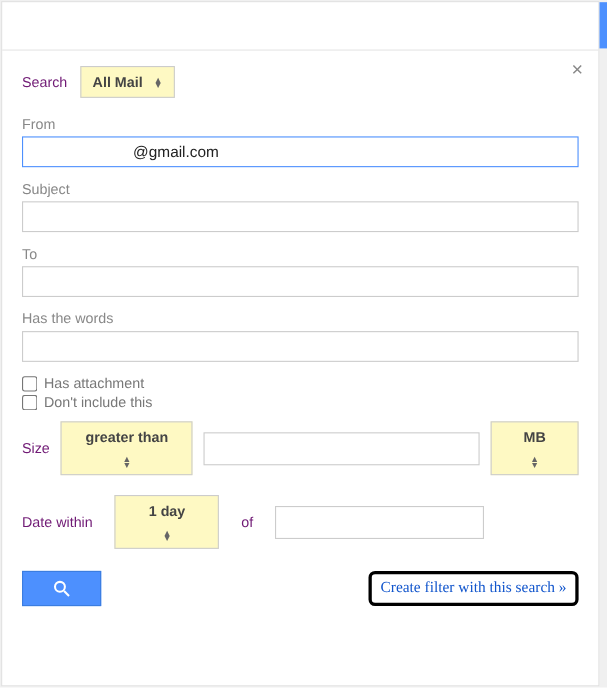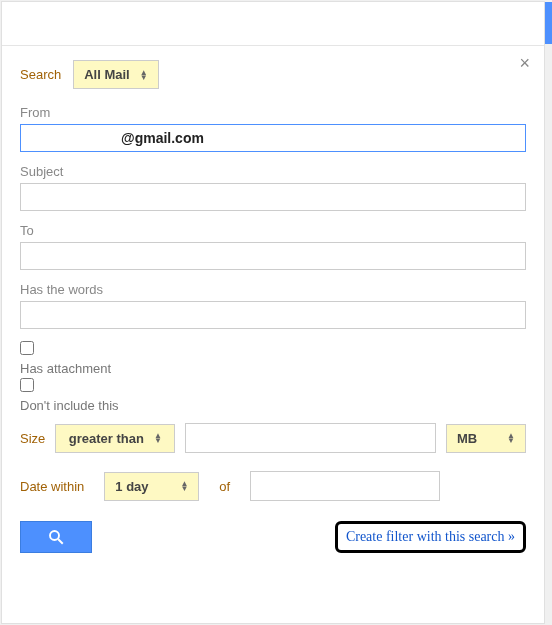--- a/index.html
+++ b/index.html
@@ -38,21 +38,21 @@
     cursor: pointer;
     line-height: 1;
   }
   .row { margin-bottom: 12px; }
   .search-row {
     display: flex;
     align-items: center;
     gap: 12px;
     margin-bottom: 16px;
   }
-  .label { color: #a16207; font-size: 13px; }
+  .label { color: #701a75; font-size: 13px; }
   .dropdown {
     display: inline-flex;
     align-items: center;
     justify-content: center;
     gap: 10px;
     border: 1px solid #ccc;
     background: #fef9c3;
     padding: 6px 10px;
     font-size: 13px;
     font-weight: bold;
@@ -79,48 +79,46 @@
     padding: 3px 8px;
     font-size: 14px;
     color: #222;
     background: #fff;
   }
   .text-input.focused {
     border: 1px solid #4d90fe;
     outline: none;
     text-align: left;
     padding-left: 100px;
-    font-weight: bold;
   }
   .checkbox-row {
     display: flex;
-    align-items: flex-start;
+    align-items: flex-end;
     gap: 6px;
     margin-bottom: 2px;
     color: #777;
-    flex-direction: column;
   }
   input[type=checkbox] {
     width: 14px;
     height: 14px;
     margin: 0;
   }
   .size-row {
     display: flex;
     align-items: center;
     gap: 10px;
     margin-top: 10px;
   }
   .size-input {
     flex: 1;
     height: 30px;
     border: 1px solid #ccc;
   }
-  .dropdown.sm { padding: 6px 10px; min-width: 80px; justify-content: space-between; }
-  .dropdown.gt { min-width: 120px; }
+  .dropdown.sm { padding: 6px 10px; min-width: 80px; justify-content: space-between; flex-direction: column; }
+  .dropdown.gt { min-width: 120px; flex-direction: column; }
   .date-row {
     display: flex;
     align-items: center;
     gap: 20px;
     margin-top: 18px;
   }
   .date-input {
     width: 190px;
     height: 30px;
     border: 1px solid #ccc;

